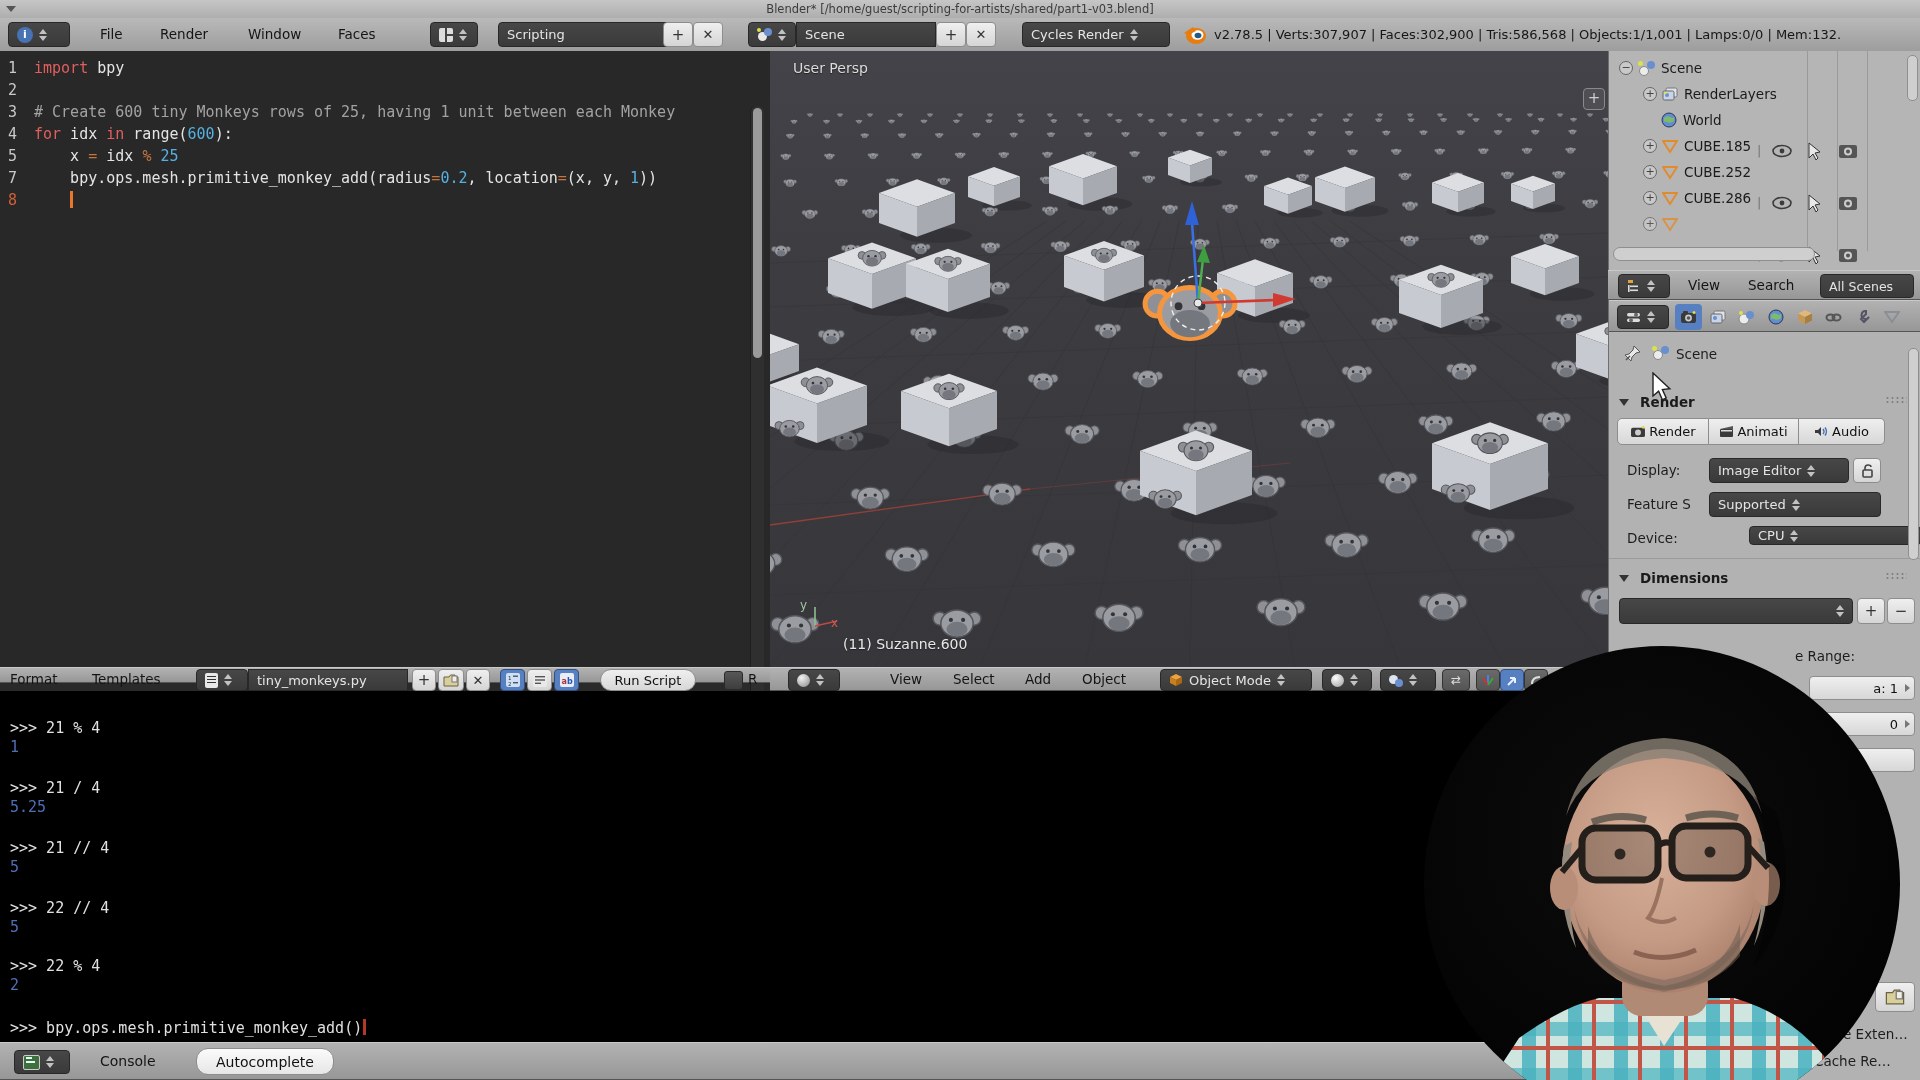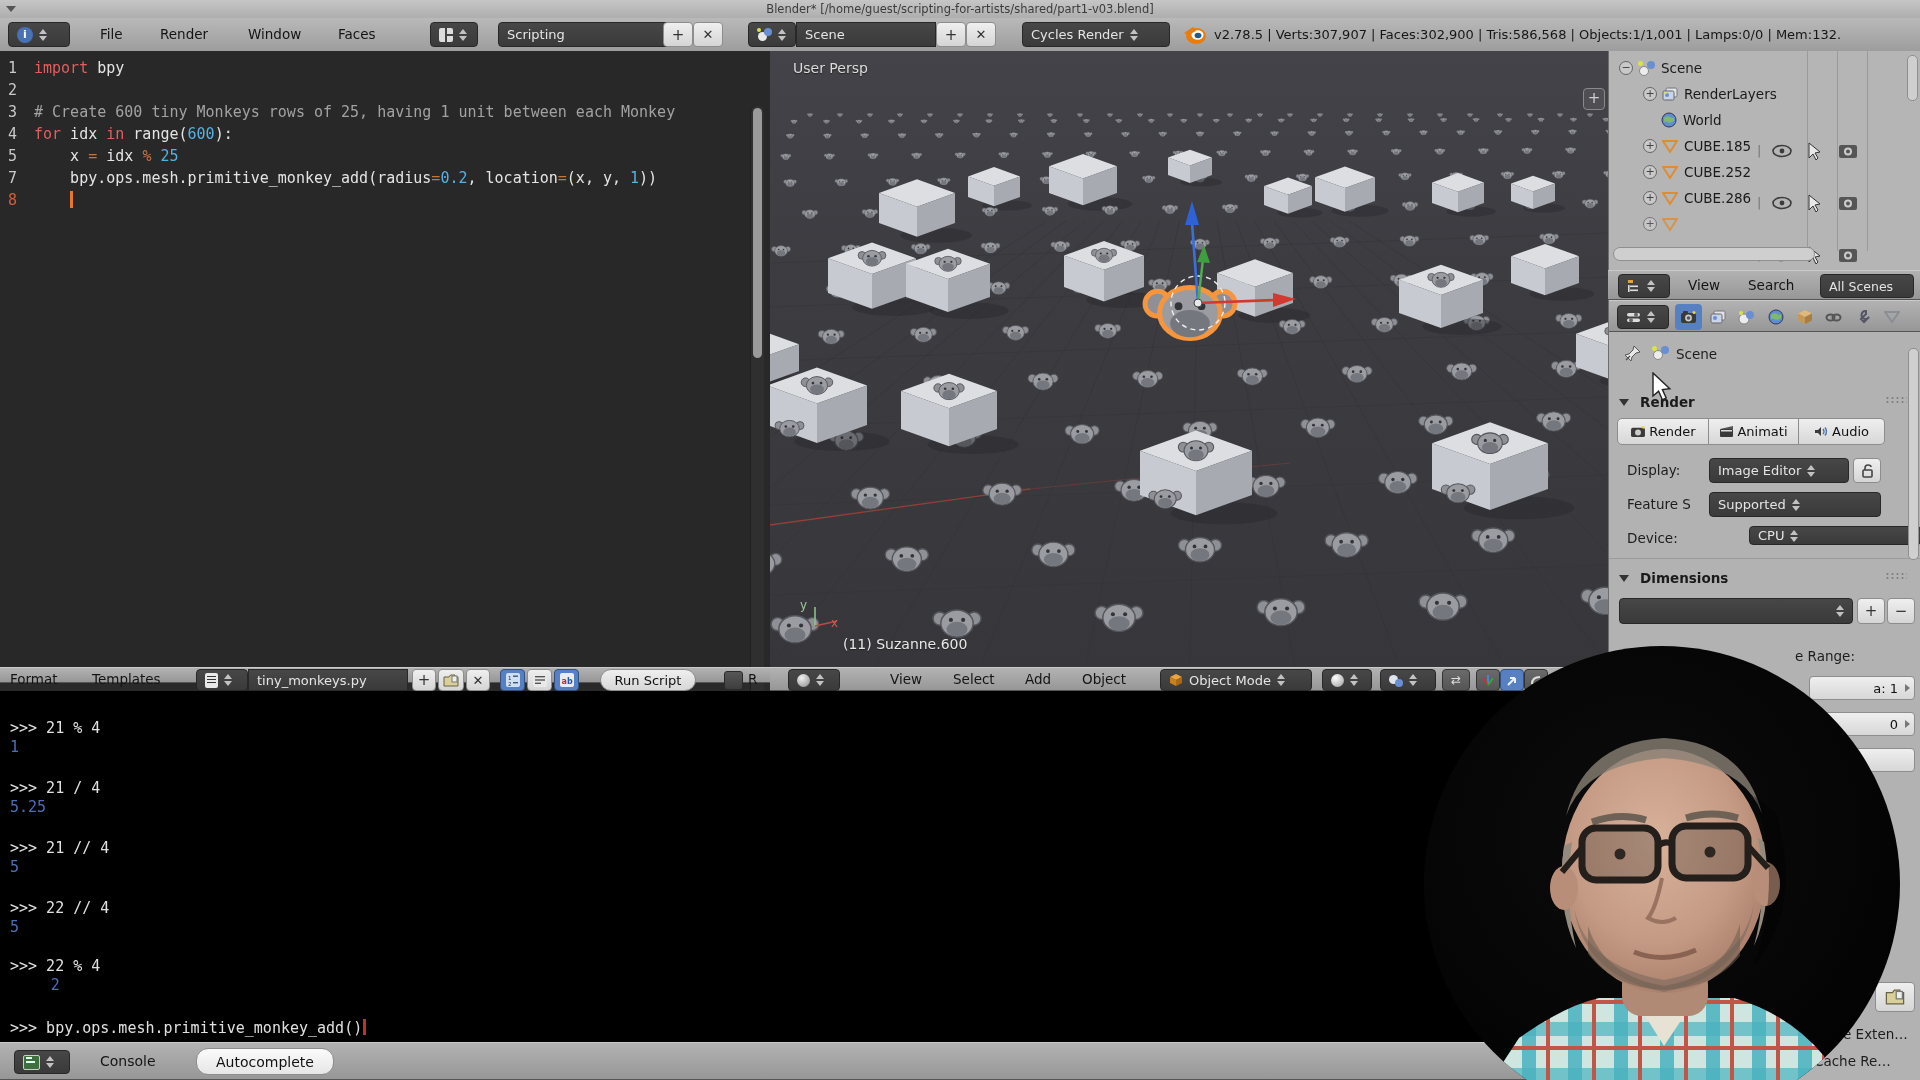--- a/index.html
+++ b/index.html
@@ -2964,21 +2964,21 @@
     <div class="cout">5.25</div>
   </div>
   <div class="abs" style="left:10px;top:148px;">
     <div class="ccmd">&gt;&gt;&gt; 21 // 4</div>
     <div class="cout">5</div>
   </div>
   <div class="abs" style="left:10px;top:208px;">
     <div class="ccmd">&gt;&gt;&gt; 22 // 4</div>
     <div class="cout">5</div>
   </div>
-  <div class="abs" style="left:10px;top:266px;text-align:center;">
+  <div class="abs" style="left:10px;top:266px;">
     <div class="ccmd">&gt;&gt;&gt; 22 % 4</div>
     <div class="cout">2</div>
   </div>
   <div class="abs" style="left:10px;top:328px;">
     <div class="ccmd"><span>&gt;&gt;&gt; bpy.ops.mesh.primitive_monkey_add()</span><span class="ccur"></span></div>
   </div>
 </div>
 
 <div class="abs footerbar" style="left:0;top:1042px;width:1608px;height:38px;">
   <div class="abs dd" style="left:14px;top:7px;width:56px;height:24px;">

